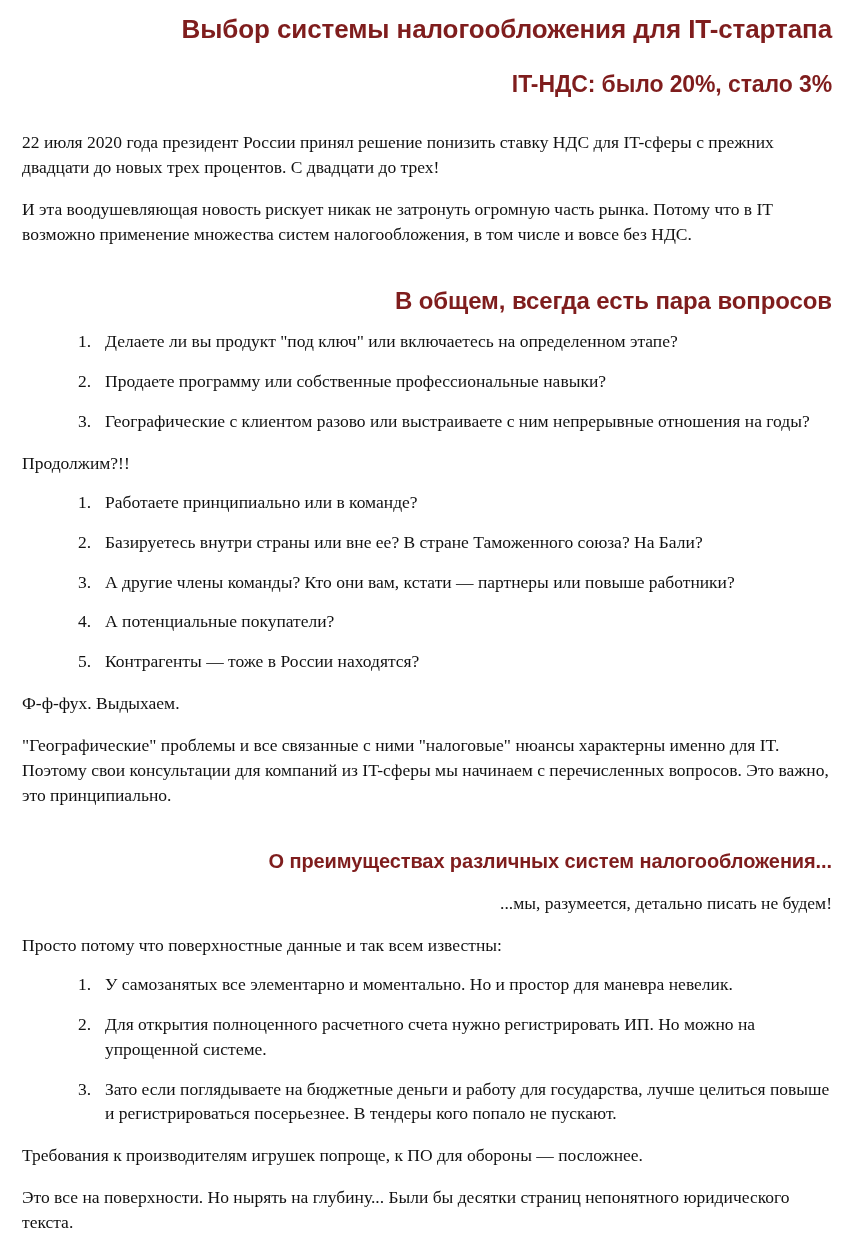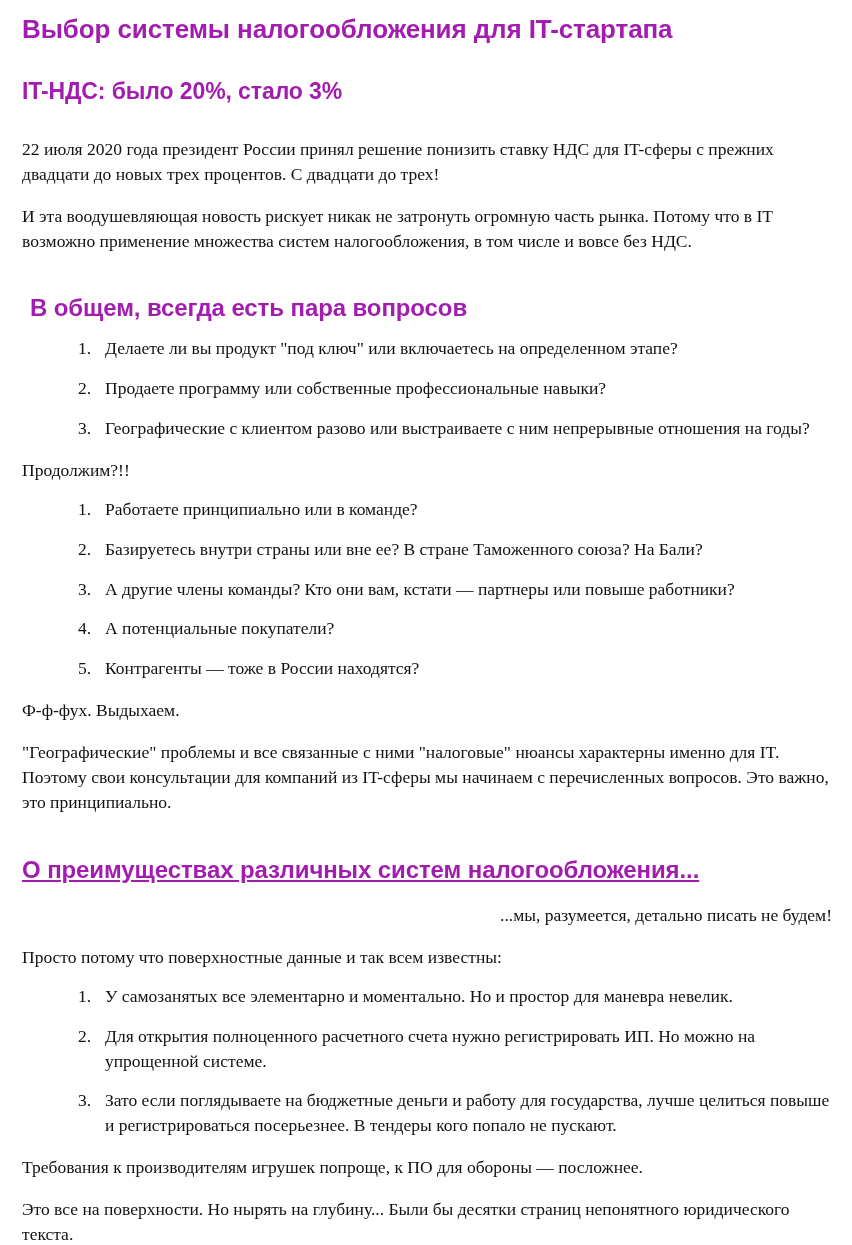--- a/index.html
+++ b/index.html
@@ -19,36 +19,37 @@
     width: 852px;
     box-sizing: border-box;
     padding: 8px 20px 14px 22px;
   }
 
   
   h1.doc-title,
   h2.sec-heading {
     font-family: "Liberation Sans", "DejaVu Sans", sans-serif;
     font-weight: bold;
-    color: #a21caf;
+    color: #7f1d1d;
     margin: 0;
     letter-spacing: -0.1px;
+    text-align: right;
   }
   h1.doc-title {
     font-size: 26px;
     line-height: 1.18;
     margin: 6px 0 0 0;
   }
   h2.sec-heading {
     font-size: 23px;
     line-height: 1.2;
   }
-  h2.heading-vat    { margin: 33px 0 0 0; font-size: 23px; }
+  h2.heading-vat    { margin: 26px 0 0 0; font-size: 23px; }
   h2.heading-quest  { margin: 40px 0 0 8px; font-size: 24px; }
-  h2.heading-adv    { margin: 42px 0 0 0; font-size: 24px; text-decoration: underline; }
+  h2.heading-adv    { margin: 42px 0 0 0; font-size: 20px; }
 
   
   p.para {
     font-size: 17.5px;
     line-height: 1.42;
     margin: 17px 0 0 0;
     text-align: left;
   }
   p.para.first-after-heading { margin-top: 32px; }
   p.para.right-note {

